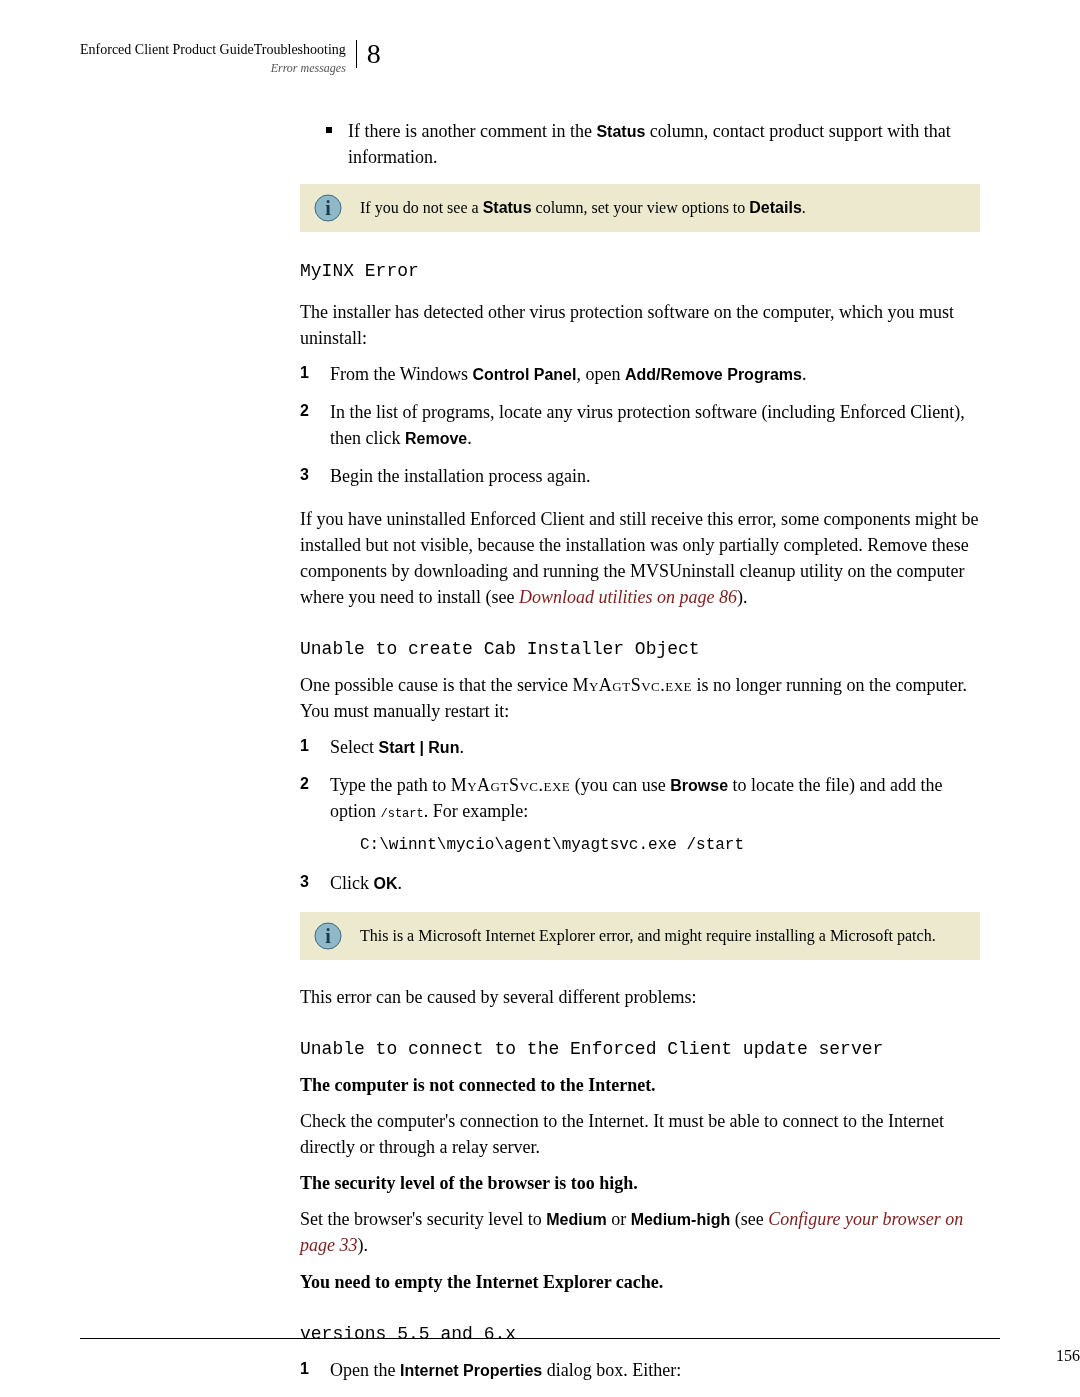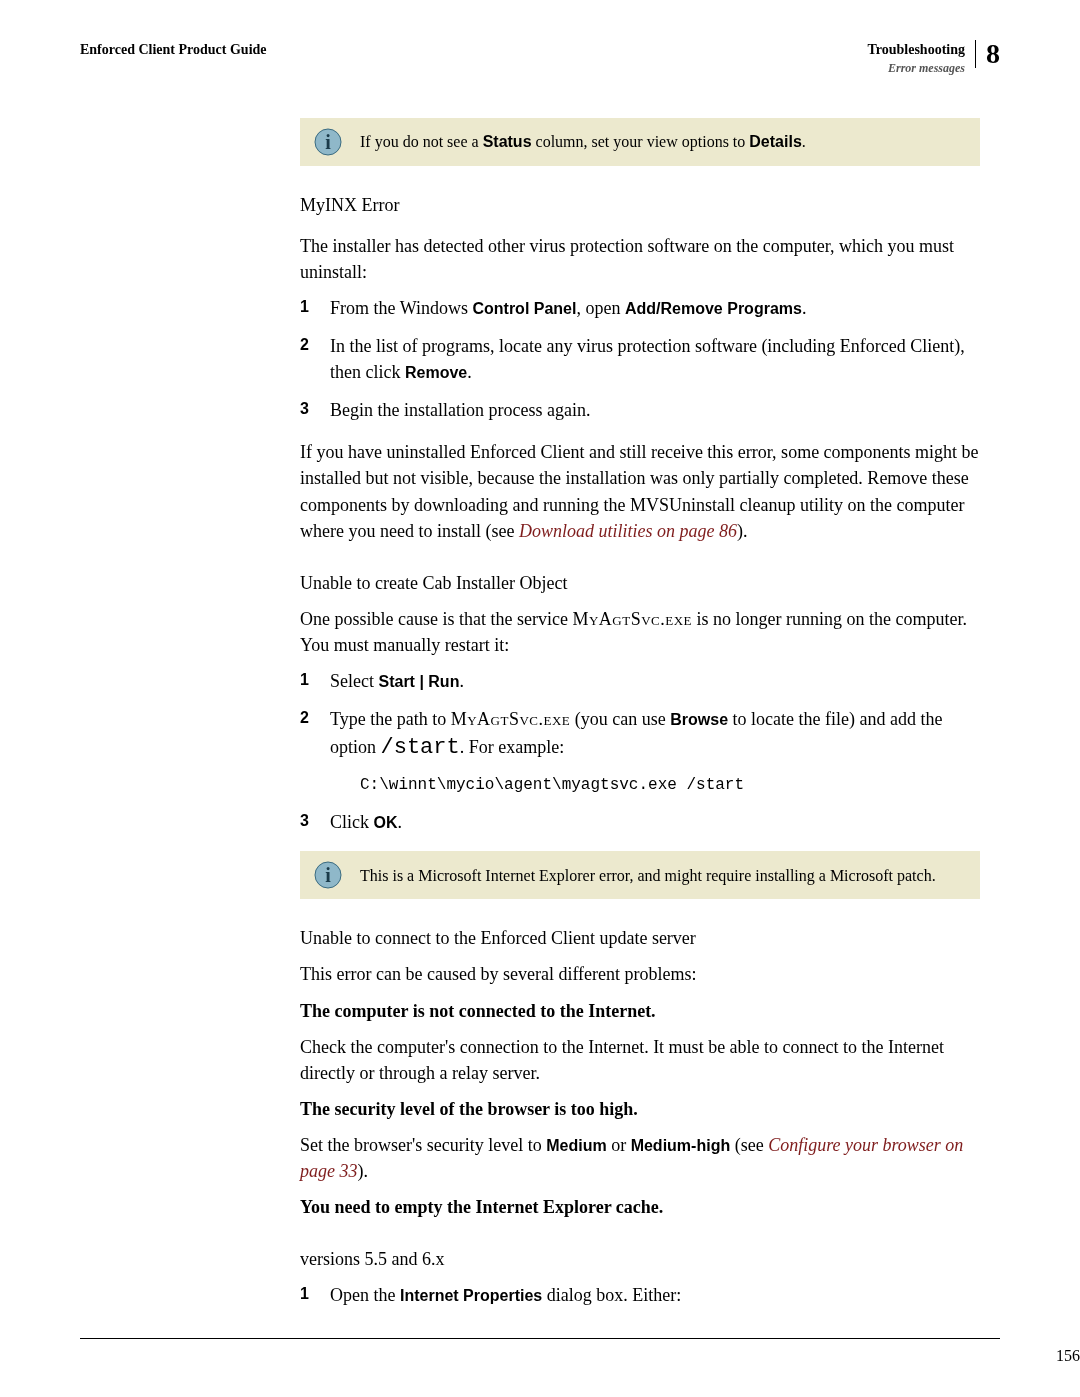--- a/index.html
+++ b/index.html
@@ -13,25 +13,23 @@
     color:#000;
     position:relative;
     line-height:1.45;
   }
   .page {
     position:absolute;
     left:80px; right:80px; top:40px; bottom:60px;
   }
   .header {
     display:flex;
-    justify-content:space-between;
     align-items:flex-start;
     font-size:14px;
     margin-bottom:40px;
-    font-weight:bold;
   }
   .header-left { }
   .header-right { text-align:right; display:flex; align-items:flex-start; }
   .header-right-text { text-align:right; }
   .header-sub { font-style:italic; color:#555; font-size:12px; }
   .chapter-num {
     font-family:"Times New Roman", serif;
     font-size:28px;
     margin-left:10px;
     border-left:1px solid #000;
@@ -86,26 +84,26 @@
   }
   ol.num > li > .marker {
     position:absolute;
     left:0; top:0;
     font-weight:bold;
     font-family:Arial, Helvetica, sans-serif;
     font-size:16px;
   }
   .mono {
     font-family:"Courier New", Courier, monospace;
-    font-size:22px;
+    font-size:12px;
   }
   .link { color:#7f1d1d; font-style:italic; }
   .small-caps { font-variant:small-caps; letter-spacing:0.5px;margin-top:21px; }
   .para { margin:10px 0; }
-  .section-gap { margin-top:26px; }
+  .section-gap { margin-top:26px;font-family:Liberation Mono, monospace; }
   .code-block {
     font-family:"Courier New", Courier, monospace;
     font-size:16px;
     margin:10px 0 10px 30px;
   }
   .page-footer {
     position:absolute;
     bottom:30px;
     left:0; right:0;
     text-align:right;
@@ -128,20 +126,25 @@
       <div class="header-right-text">
         <div>Troubleshooting</div>
         <div class="header-sub">Error messages</div>
       </div>
       <div class="chapter-num">8</div>
     </div>
   </div>
 
   <div class="content">
 
+    <ul class="square">
+      <li>
+        <span>If there is another comment in the </span><span class="b">Status</span><span> column, contact product support with that information.</span>
+      </li>
+    </ul>
 
     <div class="info-box">
       <span class="info-icon">
         <svg width="28" height="28" viewBox="0 0 28 28">
           <circle cx="14" cy="14" r="13" fill="#8FB8C9" stroke="#3a6b80" stroke-width="1"></circle>
           <text x="14" y="21" text-anchor="middle" font-family="Georgia,serif" font-weight="bold" font-size="20" fill="#1a3b4a">i</text>
         </svg>
       </span>
       <div>
         <span>If you do not see a </span><span class="b">Status</span><span> column, set your view options to </span><span class="b">Details</span><span>.</span>
@@ -189,22 +192,22 @@
     <div class="info-box">
       <span class="info-icon">
         <svg width="28" height="28" viewBox="0 0 28 28">
           <circle cx="14" cy="14" r="13" fill="#8FB8C9" stroke="#3a6b80" stroke-width="1"></circle>
           <text x="14" y="21" text-anchor="middle" font-family="Georgia,serif" font-weight="bold" font-size="20" fill="#1a3b4a">i</text>
         </svg>
       </span>
       <div>This is a Microsoft Internet Explorer error, and might require installing a Microsoft patch.</div>
     </div>
 
+    <div class="para" style="margin-top:0">This error can be caused by several different problems:</div>
     <div class="para section-gap">Unable to connect to the Enforced Client update server</div>
-    <div class="para" style="margin-top:0">This error can be caused by several different problems:</div>
 
     <div class="para bold-serif">The computer is not connected to the Internet.</div>
     <div class="para" style="margin-top:0">Check the computer's connection to the Internet. It must be able to connect to the Internet directly or through a relay server.</div>
 
     <div class="para bold-serif">The security level of the browser is too high.</div>
     <div class="para" style="margin-top:0">
       <span>Set the browser's security level to </span><span class="b">Medium</span><span> or </span><span class="b">Medium-high</span><span> (see </span><a class="link"><span>Configure your browser</span><span> on page 33</span></a><span>).</span>
     </div>
 
     <div class="para bold-serif">You need to empty the Internet Explorer cache.</div>

